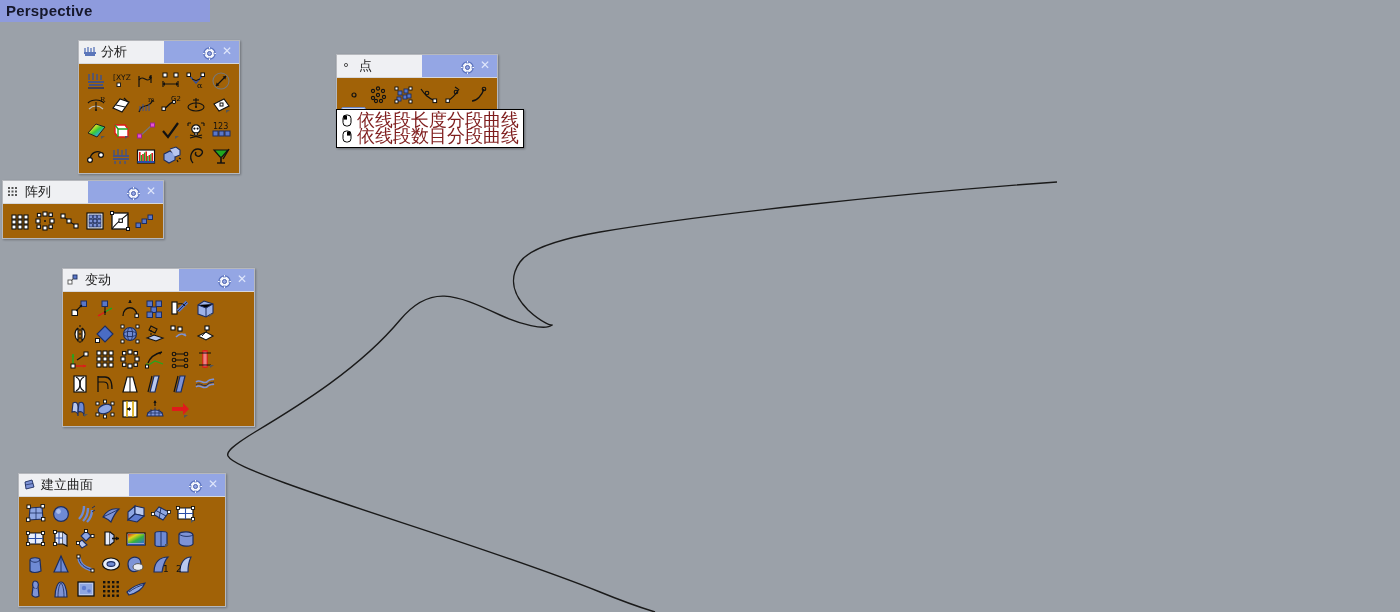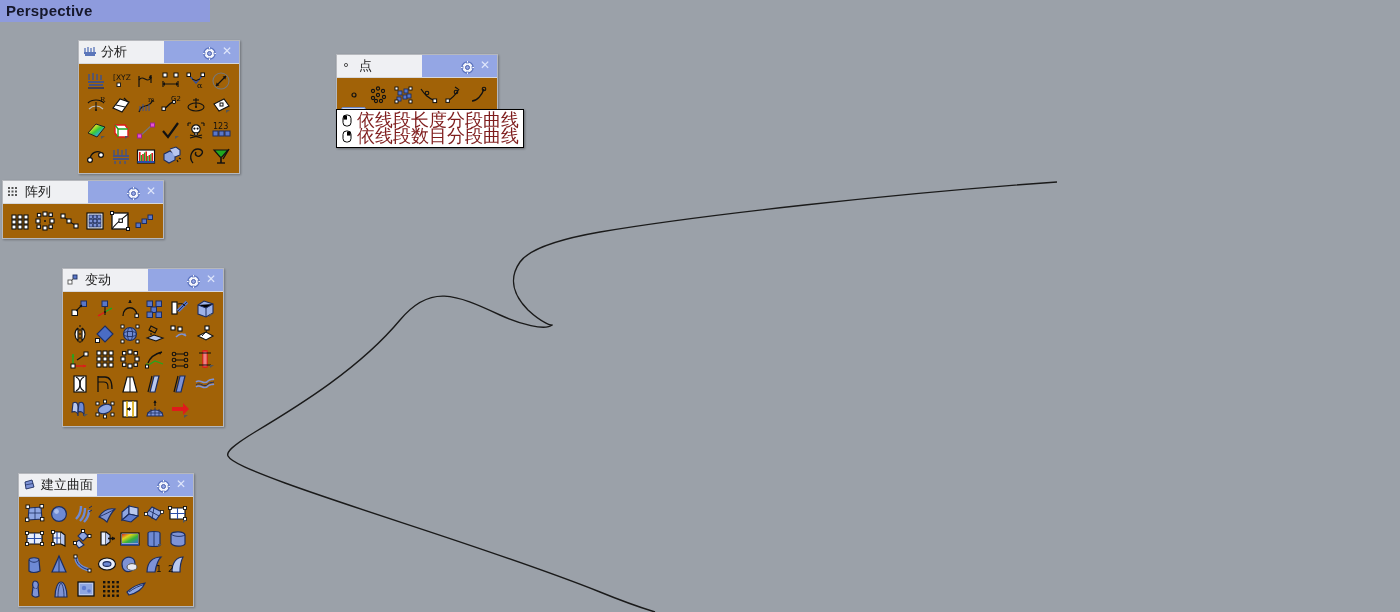--- a/index.html
+++ b/index.html
@@ -1146,21 +1146,21 @@
             </svg>
           </div>
           <div class="cell">
             <svg width="20" height="20" viewBox="0 0 20 20">
               <use href="#ic-arrlinear"></use>
             </svg>
           </div>
         </div>
       </div>
     </div>
-    <div class="tb" style="left: 62px; top: 236px; width: 162px;">
+    <div class="tb" style="left: 62px; top: 236px; width: 193px;">
       <div class="tb-head">
         <div class="tb-grip">
           <svg width="13" height="12" viewBox="0 0 13 12">
             <use href="#ic-grip-transform"></use>
           </svg>
         </div>
         <div class="tb-title">变动</div>
         <div class="tb-head-blue" style="width: 75px;">
           <span class="tb-gear"><svg width="13" height="13" viewBox="0 0 13 13">
               <use href="#ic-gear"></use>
@@ -1319,21 +1319,21 @@
             </svg>
           </div>
           <div class="cell">
             <svg width="20" height="20" viewBox="0 0 20 20">
               <use href="#ic-splop"></use>
             </svg>
           </div>
         </div>
       </div>
     </div>
-    <div class="tb" style="left: 18px; top: 441px; width: 176px;">
+    <div class="tb" style="left: 18px; top: 441px; width: 208px;">
       <div class="tb-head">
         <div class="tb-grip">
           <svg width="13" height="12" viewBox="0 0 13 12">
             <use href="#ic-grip-surface"></use>
           </svg>
         </div>
         <div class="tb-title">建立曲面</div>
         <div class="tb-head-blue" style="width: 96px;">
           <span class="tb-gear"><svg width="13" height="13" viewBox="0 0 13 13">
               <use href="#ic-gear"></use>

